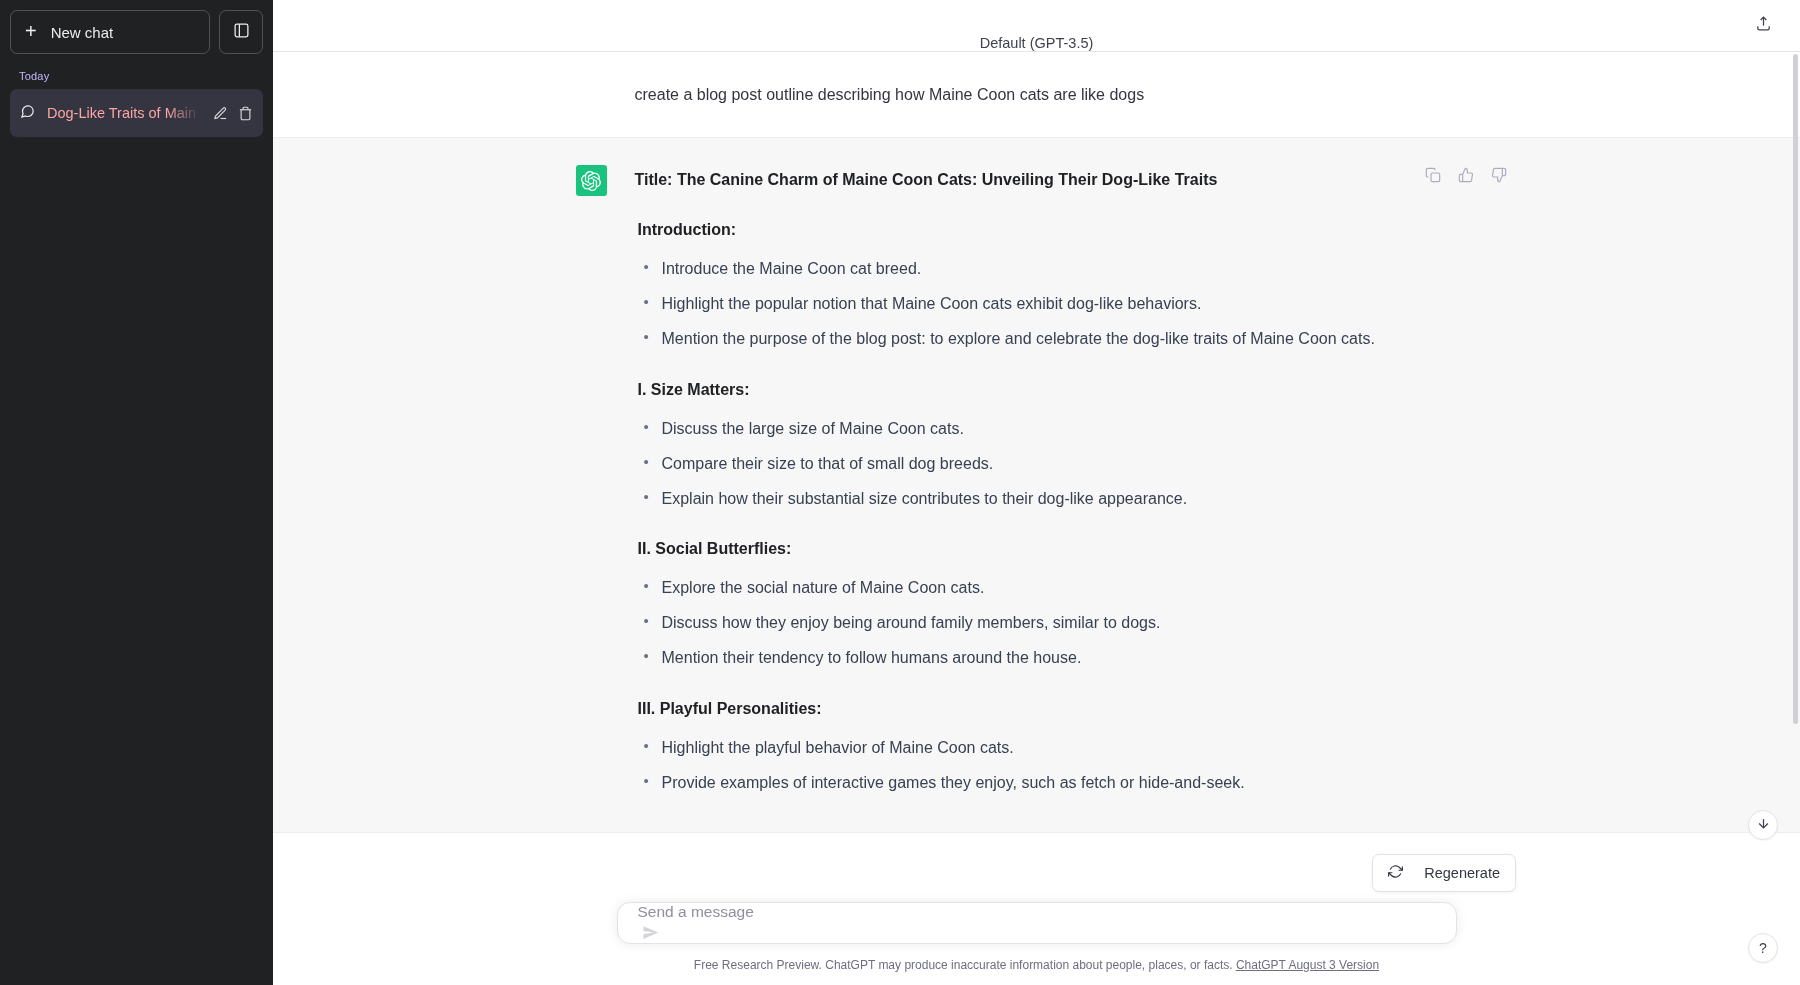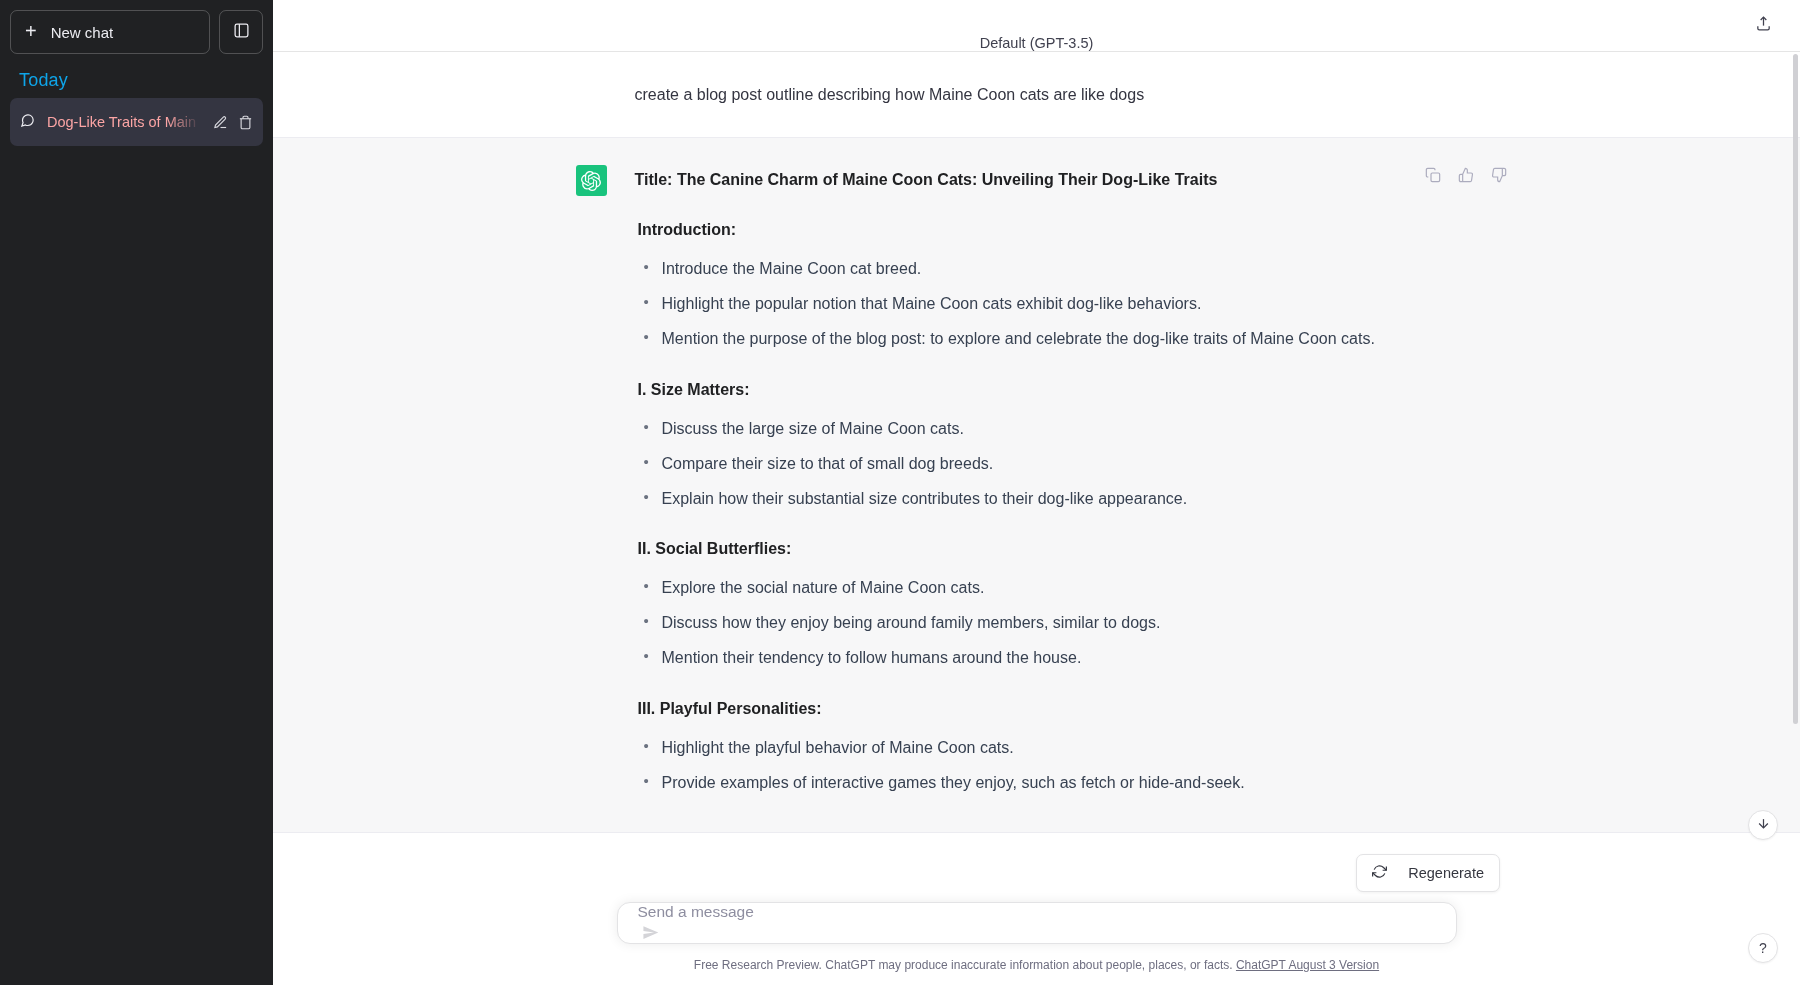--- a/index.html
+++ b/index.html
@@ -31,21 +31,21 @@
   }
   .plus-icon { font-size: 20px; line-height: 1; font-weight: 300; display:block; margin-top:-2px;}
   .collapse-btn {
     width: 44px; height: 44px;
     border: 1px solid rgba(255,255,255,0.22);
     border-radius: 7px;
     display: flex; align-items: center; justify-content: center;
     cursor: pointer; background: transparent;
   }
   .sidebar-section-label {
-    color: #0ea5e9; font-size: 18px;
+    color: #c4b5fd; font-size: 11px;
     padding: 16px 9px 7px 9px;
     letter-spacing: .2px;
   }
   .chat-list { flex: 0 0 auto; }
   .chat-item {
     display: flex; align-items: center; gap: 12px;
     height: 48px; padding: 0 10px;
     border-radius: 7px;
     background: #343541;
     color: #fca5a5; font-size: 14.5px;
@@ -167,21 +167,21 @@
   .composer-zone {
     position: absolute; left: 0; right: 0; bottom: 0;
     padding-top: 0;
     background: linear-gradient(to bottom, rgba(255,255,255,0) 0%, #ffffff 24%, #ffffff 100%);
     pointer-events: none;
   }
   .composer-zone > * { pointer-events: auto; }
 
   .regen-wrap { display:flex; justify-content:center; width: 100%; position: relative; height: 46px;}
   .regen-btn {
-    position: absolute; right: 300px; bottom: 0;
+    position: absolute; right: 284px; bottom: 0;
     display: flex; align-items: center; gap: 21px;
     height: 38px; padding: 0 15px;
     background: #ffffff; border: 1px solid #e3e3e5;
     border-radius: 7px; font-size: 14.5px; color: #353740;
     cursor: pointer; box-shadow: 0 1px 3px rgba(0,0,0,.06); margin-left: 20px;
   }
 
   .composer-row { display: flex; justify-content: center; padding: 10px 0 0 0; }
   .composer {
     width: 840px; height: 42px;

